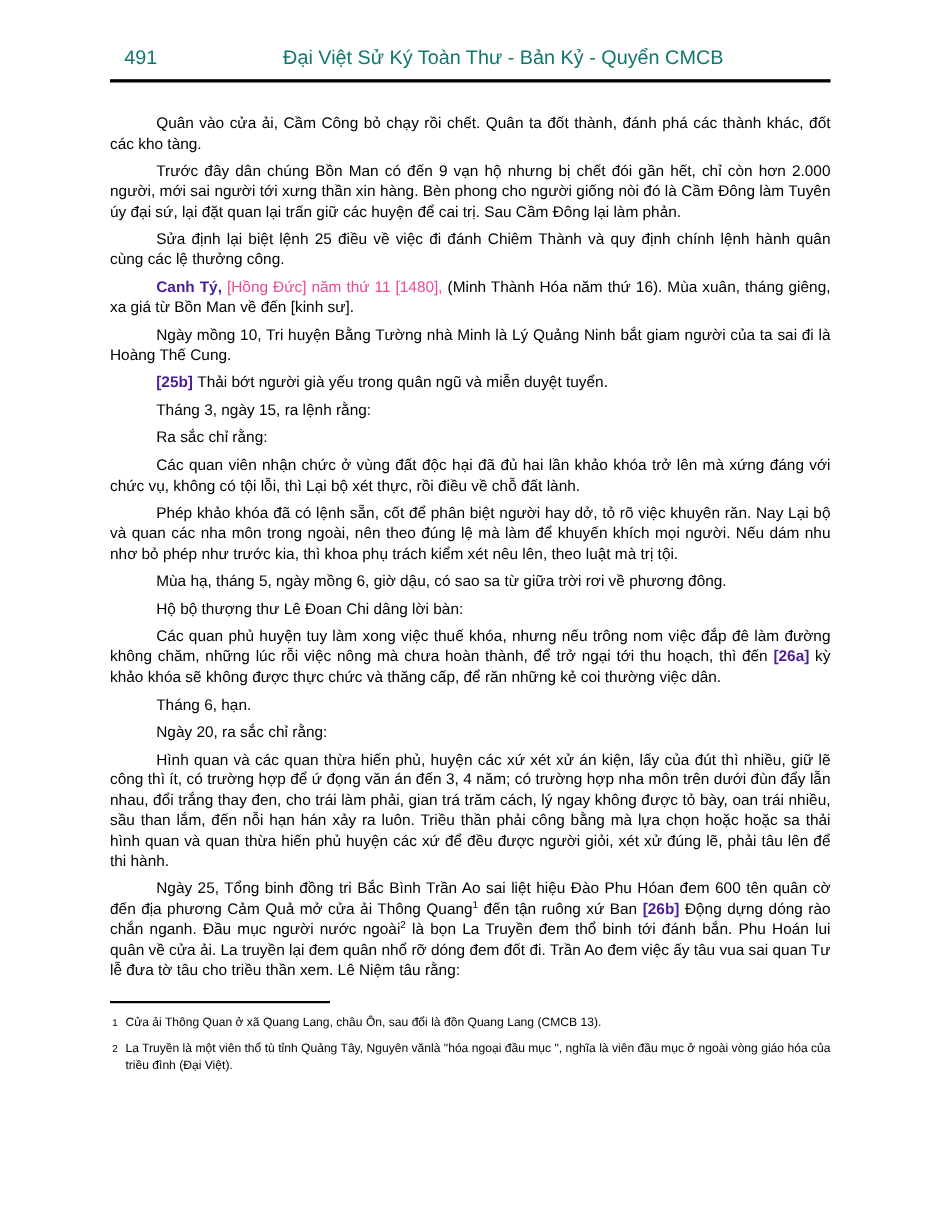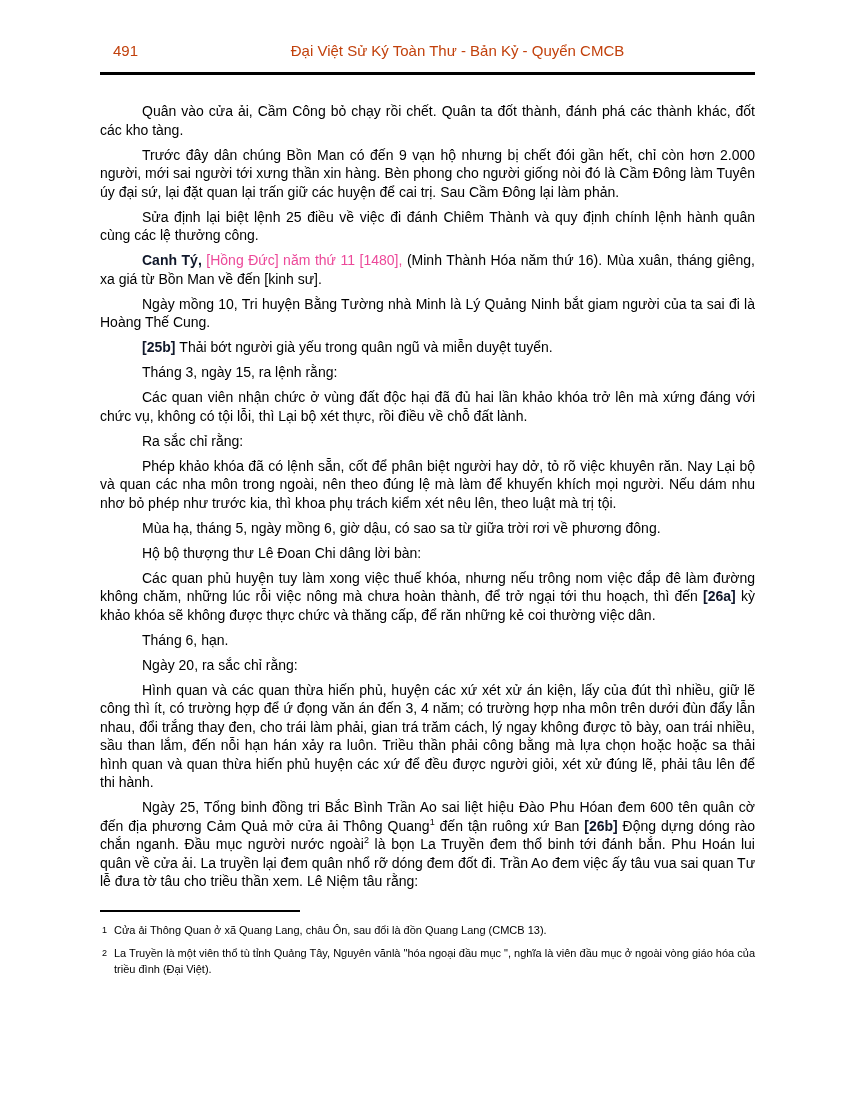--- a/index.html
+++ b/index.html
@@ -10,36 +10,36 @@
     font-family: "Liberation Sans", "DejaVu Sans", sans-serif;
     color: #000000;
     overflow: hidden;
     box-sizing: border-box;
   }
   .content { margin: 0 95px 0 100px; }
   header.pagehead {
     position: relative;
     padding-top: 42px;
     height: 27px;
-    font-size: 15px;
-    color: #c2410c;
+    font-size: 18px;
+    color: #0f766e;
   }
   .pagenum { position: absolute; left: 13px; top: 42px; }
   .doctitle { display: block; text-align: center; padding-left: 60px; }
   .rule { height: 3px; background: #000000; margin-top: 3px; }
   main.docbody { padding-top: 27px; }
   p.para {
     margin: 0 0 6.5px 0;
     font-size: 14px;
     line-height: 18.5px;
     text-align: justify;
     text-indent: 42px;
   }
   .seg-normal { color: #000000; }
-  .seg-bold { font-weight: bold; color: #0f172a; }
+  .seg-bold { font-weight: bold; color: #4c1d95; }
   .seg-muted { color: #ec4899; }
   sup.seg-sup { font-size: 9px; line-height: 0; }
   .fnsep { width: 200px; height: 2px; background: #000000; margin-top: 19px; }
   section.footnotes { padding-top: 10px; }
   p.footnote {
     position: relative;
     margin: 0 0 7px 0;
     padding-left: 14px;
     font-size: 11px;
     line-height: 16px;
@@ -62,22 +62,22 @@
     </header>
     <div class="rule"></div>
     <main class="docbody">
         <p class="para"><span class="seg-normal">Quân vào cửa ải, Cầm Công bỏ chạy rồi chết. Quân ta đốt thành, đánh phá các thành khác, đốt các kho tàng.</span></p>
         <p class="para"><span class="seg-normal">Trước đây dân chúng Bồn Man có đến 9 vạn hộ nhưng bị chết đói gần hết, chỉ còn hơn 2.000 người, mới sai người tới xưng thần xin hàng. Bèn phong cho người giống nòi đó là Cầm Đông làm Tuyên úy đại sứ, lại đặt quan lại trấn giữ các huyện để cai trị. Sau Cầm Đông lại làm phản.</span></p>
         <p class="para"><span class="seg-normal">Sửa định lại biệt lệnh 25 điều về việc đi đánh Chiêm Thành và quy định chính lệnh hành quân cùng các lệ thưởng công.</span></p>
         <p class="para"><span class="seg-bold">Canh Tý, </span><span class="seg-muted">[Hồng Đức] năm thứ 11 [1480], </span><span class="seg-normal">(Minh Thành Hóa năm thứ 16). Mùa xuân, tháng giêng, xa giá từ Bồn Man về đến [kinh sư].</span></p>
         <p class="para"><span class="seg-normal">Ngày mồng 10, Tri huyện Bằng Tường nhà Minh là Lý Quảng Ninh bắt giam người của ta sai đi là Hoàng Thế Cung.</span></p>
         <p class="para"><span class="seg-bold">[25b] </span><span class="seg-normal">Thải bớt người già yếu trong quân ngũ và miễn duyệt tuyển.</span></p>
         <p class="para"><span class="seg-normal">Tháng 3, ngày 15, ra lệnh rằng:</span></p>
+        <p class="para"><span class="seg-normal">Ra sắc chỉ rằng:</span></p>
         <p class="para"><span class="seg-normal">Các quan viên nhận chức ở vùng đất độc hại đã đủ hai lần khảo khóa trở lên mà xứng đáng với chức vụ, không có tội lỗi, thì Lại bộ xét thực, rồi điều về chỗ đất lành.</span></p>
-        <p class="para"><span class="seg-normal">Ra sắc chỉ rằng:</span></p>
         <p class="para"><span class="seg-normal">Phép khảo khóa đã có lệnh sẵn, cốt để phân biệt người hay dở, tỏ rõ việc khuyên răn. Nay Lại bộ và quan các nha môn trong ngoài, nên theo đúng lệ mà làm để khuyến khích mọi người. Nếu dám nhu nhơ bỏ phép như trước kia, thì khoa phụ trách kiểm xét nêu lên, theo luật mà trị tội.</span></p>
         <p class="para"><span class="seg-normal">Mùa hạ, tháng 5, ngày mồng 6, giờ dậu, có sao sa từ giữa trời rơi về phương đông.</span></p>
         <p class="para"><span class="seg-normal">Hộ bộ thượng thư Lê Đoan Chi dâng lời bàn:</span></p>
         <p class="para"><span class="seg-normal">Các quan phủ huyện tuy làm xong việc thuế khóa, nhưng nếu trông nom việc đắp đê làm đường không chăm, những lúc rỗi việc nông mà chưa hoàn thành, để trở ngại tới thu hoạch, thì đến </span><span class="seg-bold">[26a]</span><span class="seg-normal"> kỳ khảo khóa sẽ không được thực chức và thăng cấp, để răn những kẻ coi thường việc dân.</span></p>
         <p class="para"><span class="seg-normal">Tháng 6, hạn.</span></p>
         <p class="para"><span class="seg-normal">Ngày 20, ra sắc chỉ rằng:</span></p>
         <p class="para"><span class="seg-normal">Hình quan và các quan thừa hiến phủ, huyện các xứ xét xử án kiện, lấy của đút thì nhiều, giữ lẽ công thì ít, có trường hợp để ứ đọng văn án đến 3, 4 năm; có trường hợp nha môn trên dưới đùn đẩy lẫn nhau, đổi trắng thay đen, cho trái làm phải, gian trá trăm cách, lý ngay không được tỏ bày, oan trái nhiều, sầu than lắm, đến nỗi hạn hán xảy ra luôn. Triều thần phải công bằng mà lựa chọn hoặc hoặc sa thải hình quan và quan thừa hiến phủ huyện các xứ để đều được người giỏi, xét xử đúng lẽ, phải tâu lên để thi hành.</span></p>
         <p class="para"><span class="seg-normal">Ngày 25, Tổng binh đồng tri Bắc Bình Trần Ao sai liệt hiệu Đào Phu Hóan đem 600 tên quân cờ đến địa phương Cảm Quả mở cửa ải Thông Quang</span><sup class="seg-sup">1</sup><span class="seg-normal"> đến tận ruông xứ Ban </span><span class="seg-bold">[26b]</span><span class="seg-normal"> Động dựng dóng rào chắn nganh. Đầu mục người nước ngoài</span><sup class="seg-sup">2</sup><span class="seg-normal"> là  bọn La Truyền đem thổ binh tới đánh bắn. Phu Hoán lui quân về cửa ải. La truyền lại đem quân nhổ rỡ dóng đem đốt đi. Trần Ao đem việc ấy tâu vua sai quan Tư lễ đưa tờ tâu cho triều thần xem. Lê Niệm tâu rằng:</span></p>
       </main>
     <div class="fnsep"></div>

